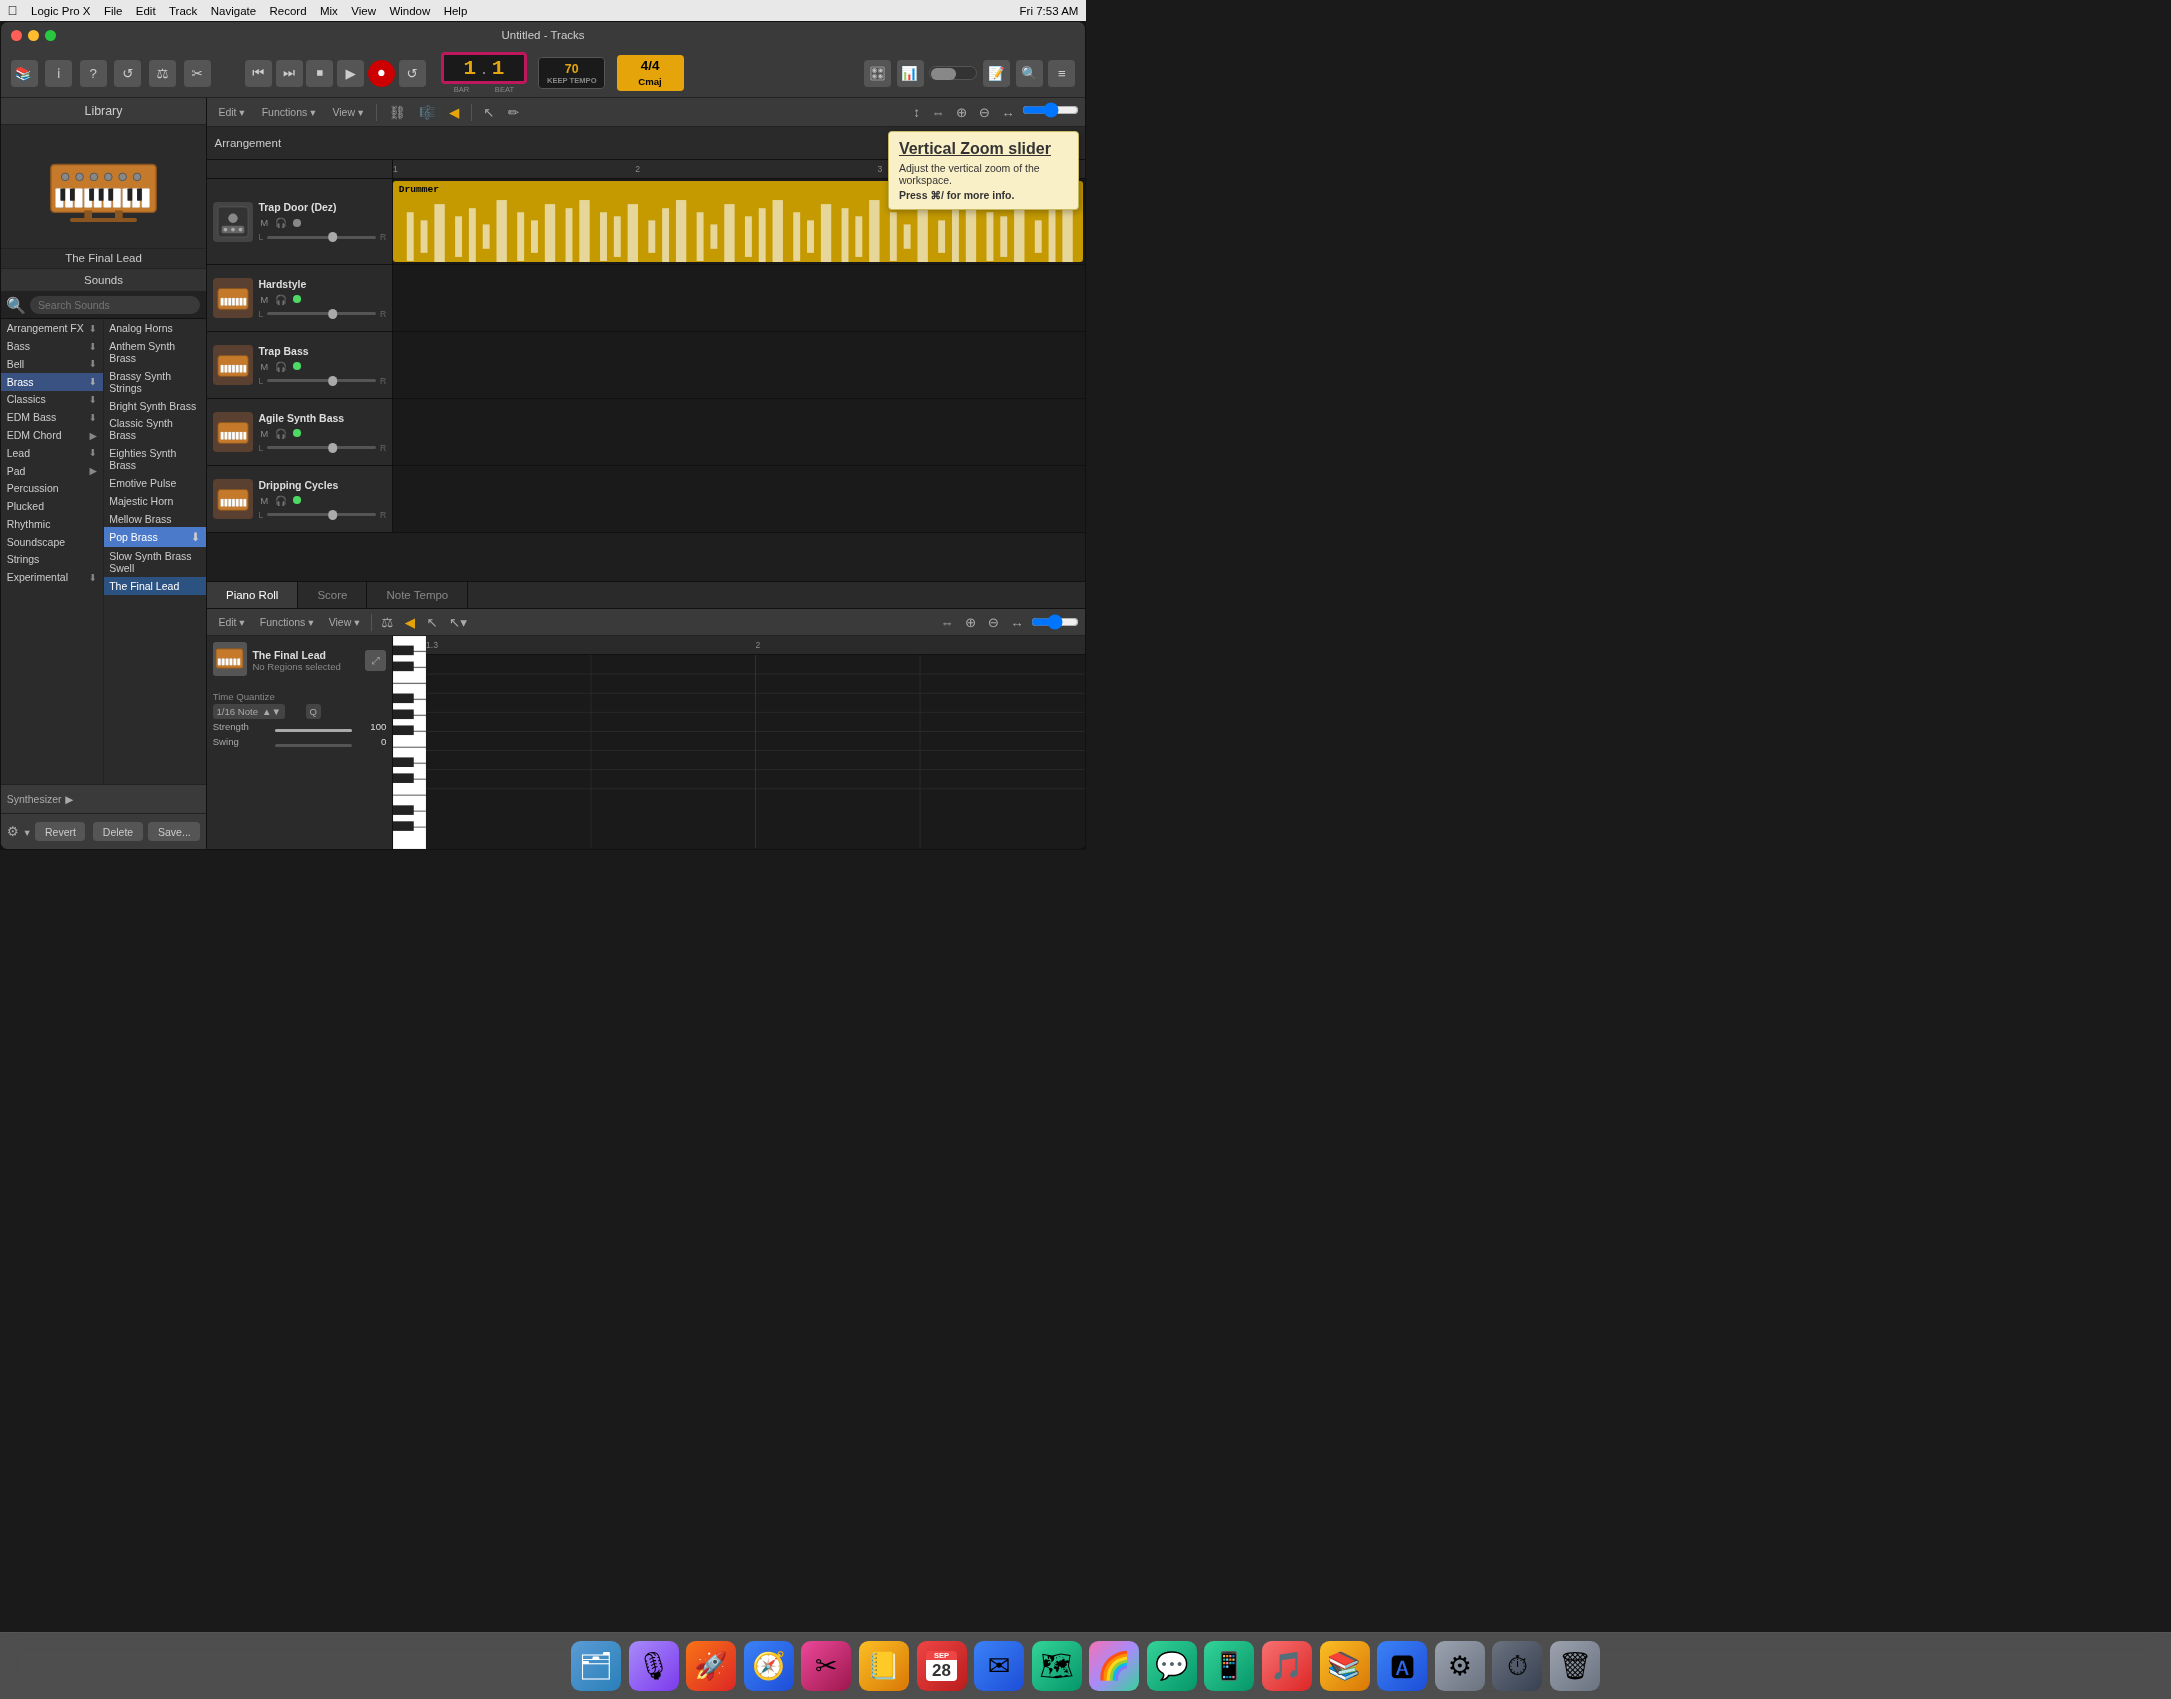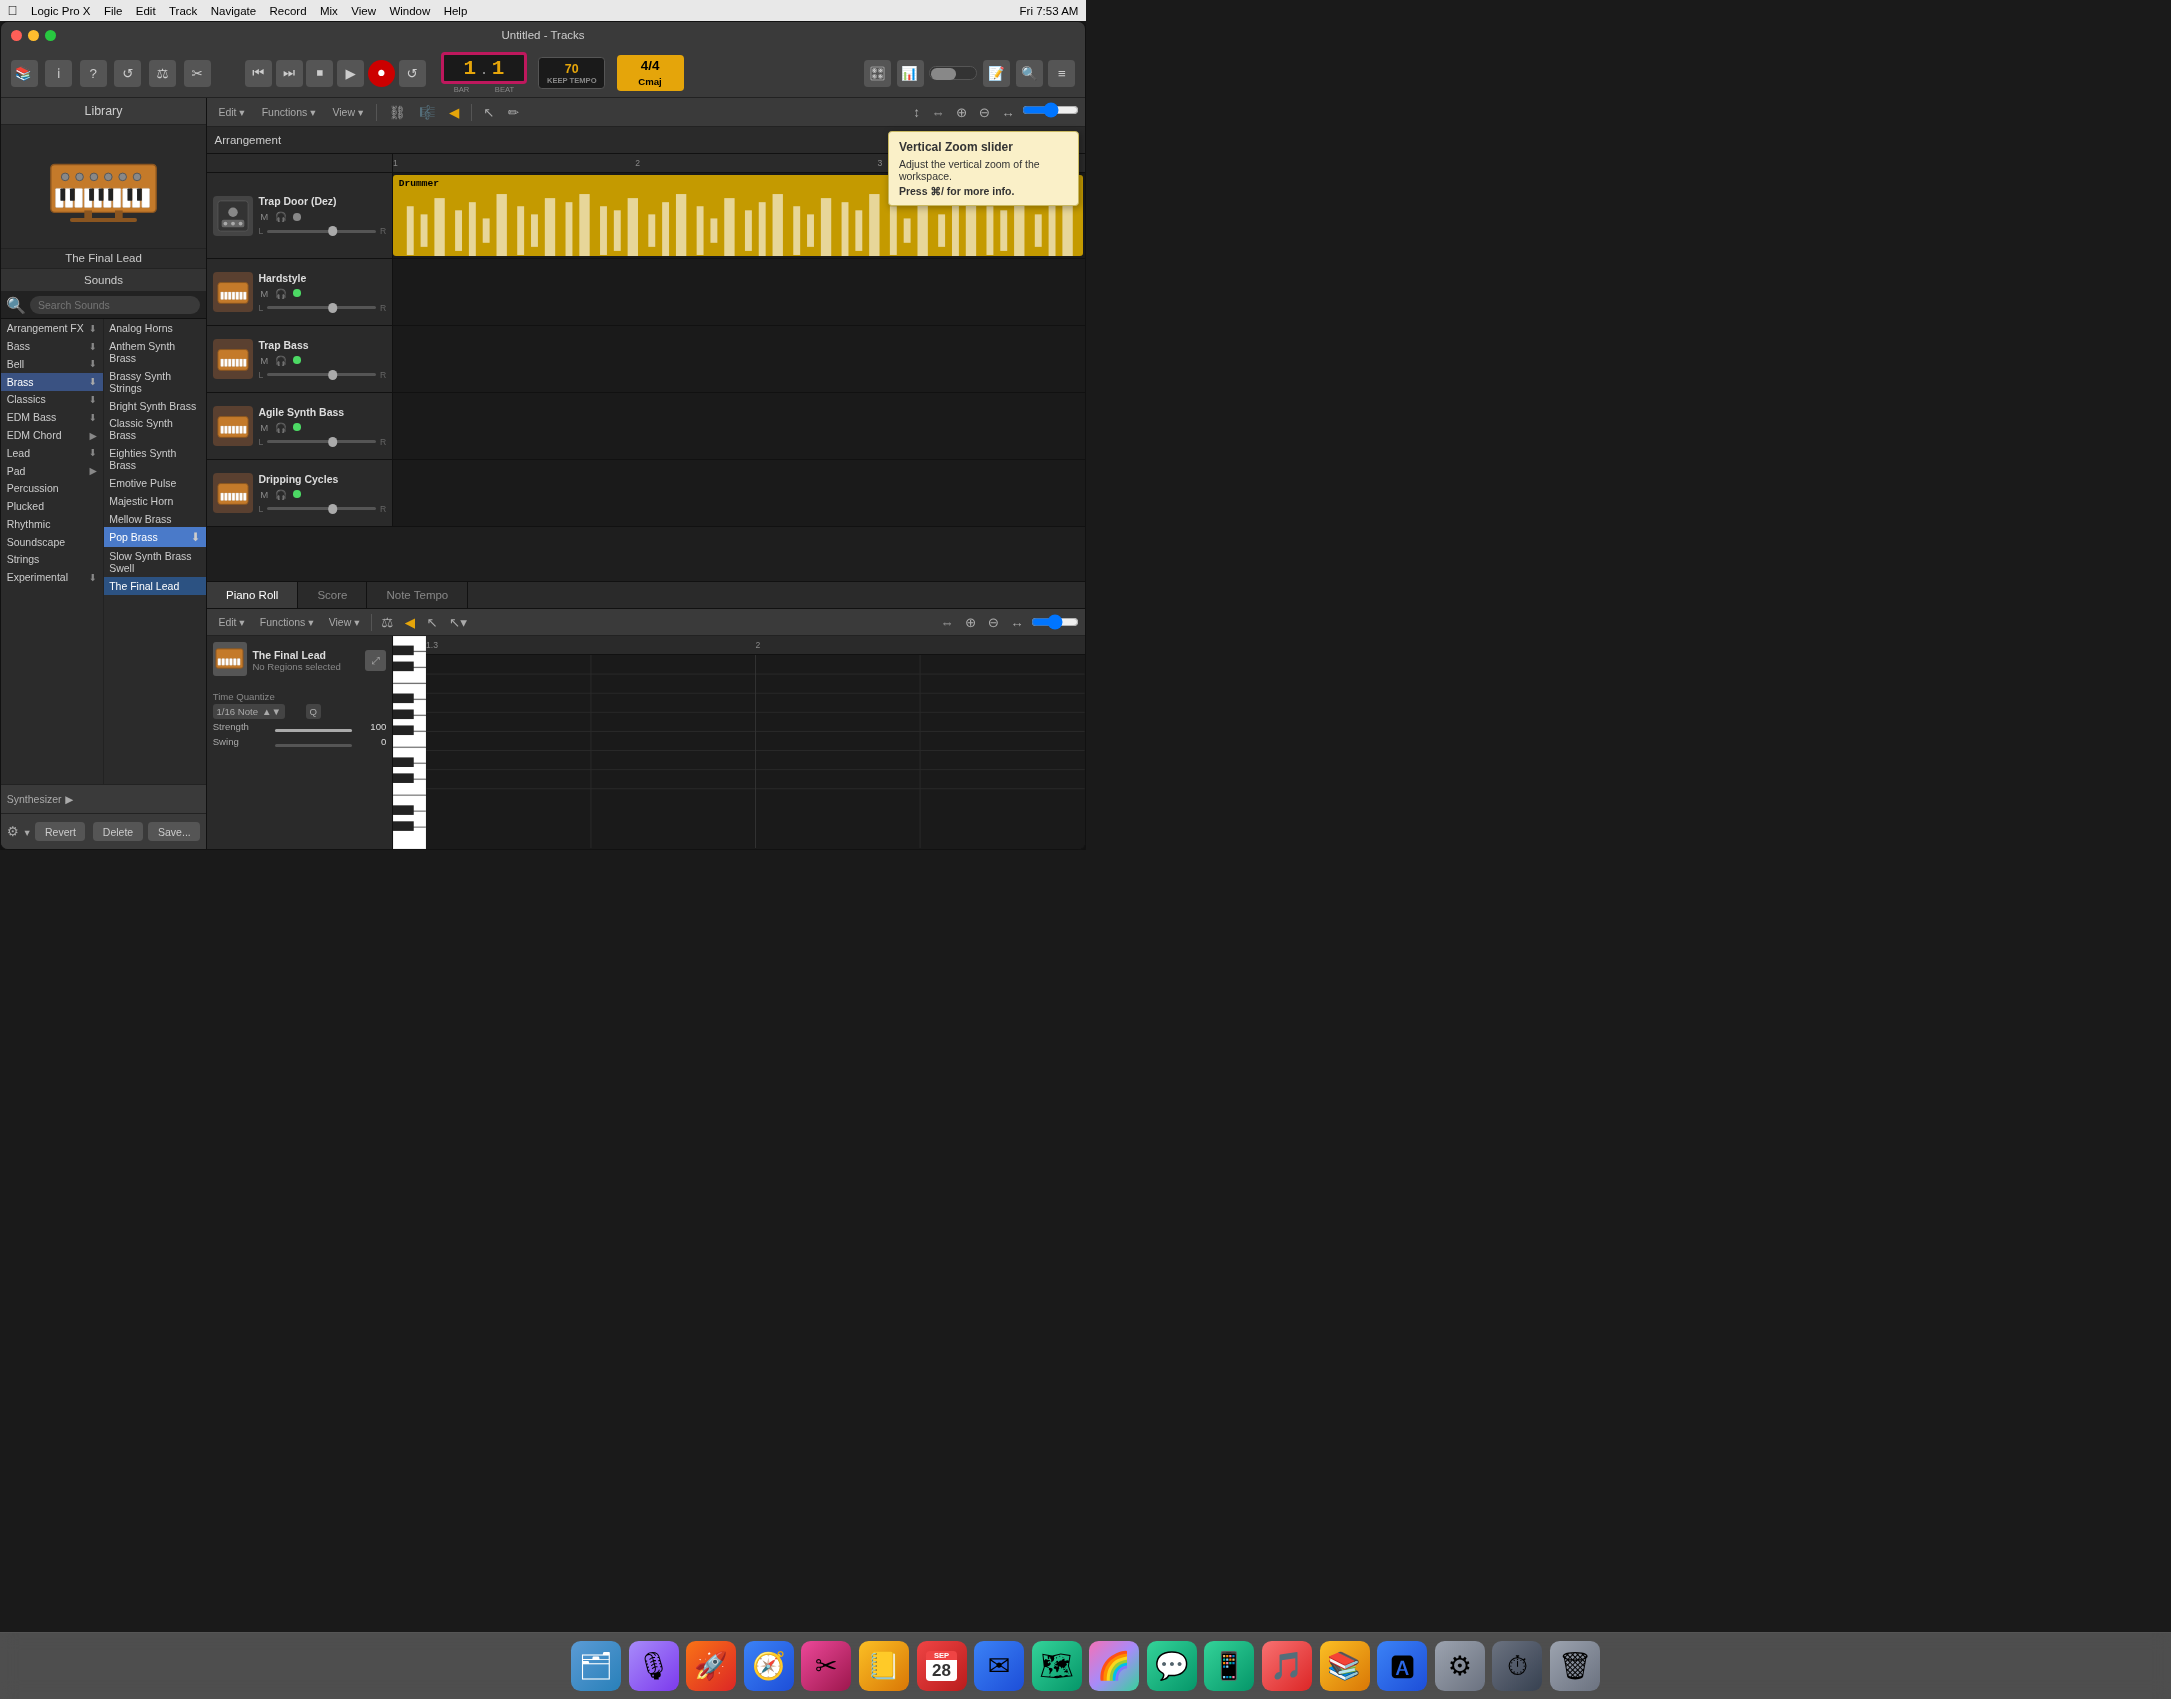--- a/index.html
+++ b/index.html
@@ -283,21 +283,21 @@
       cursor: pointer;
       font-size: 13.4px;
       padding: 1.9px 3.8px;
       border-radius: 2.9px;
     }
     .sec-btn-icon.active { color: #e5a50a; }
     .sec-separator { width: 1px; height: 17px; background: #555; margin: 0 1.9px; }
 
     
     .arrangement-header {
-      height: 27px;
+      height: 33px;
       background: #2a2a2a;
       display: flex;
       align-items: center;
       padding: 0 7.6px;
       font-size: 11.5px;
       color: #ccc;
       border-bottom: 1px solid #111;
       justify-content: space-between;
       gap: 12px;
     }
@@ -574,22 +574,23 @@
       font-size: 10.5px;
       color: #333;
       max-width: 191px;
       z-index: 1000;
       right: 96px;
       top: 48px;
       box-shadow: 1.9px 1.9px 7.6px rgba(0,0,0,0.3);
     }
     .tooltip-title {
       font-weight: bold;
-      font-size: 12px;
+      font-size: 16px;
       margin-bottom: 3.8px;
+      text-decoration: underline;
     }
     .tooltip-cmd {
       font-weight: bold;
       margin-top: 3.8px;
     }
 
     
     .dock {
       height: 67px;
       background: rgba(200,200,200,0.3);

